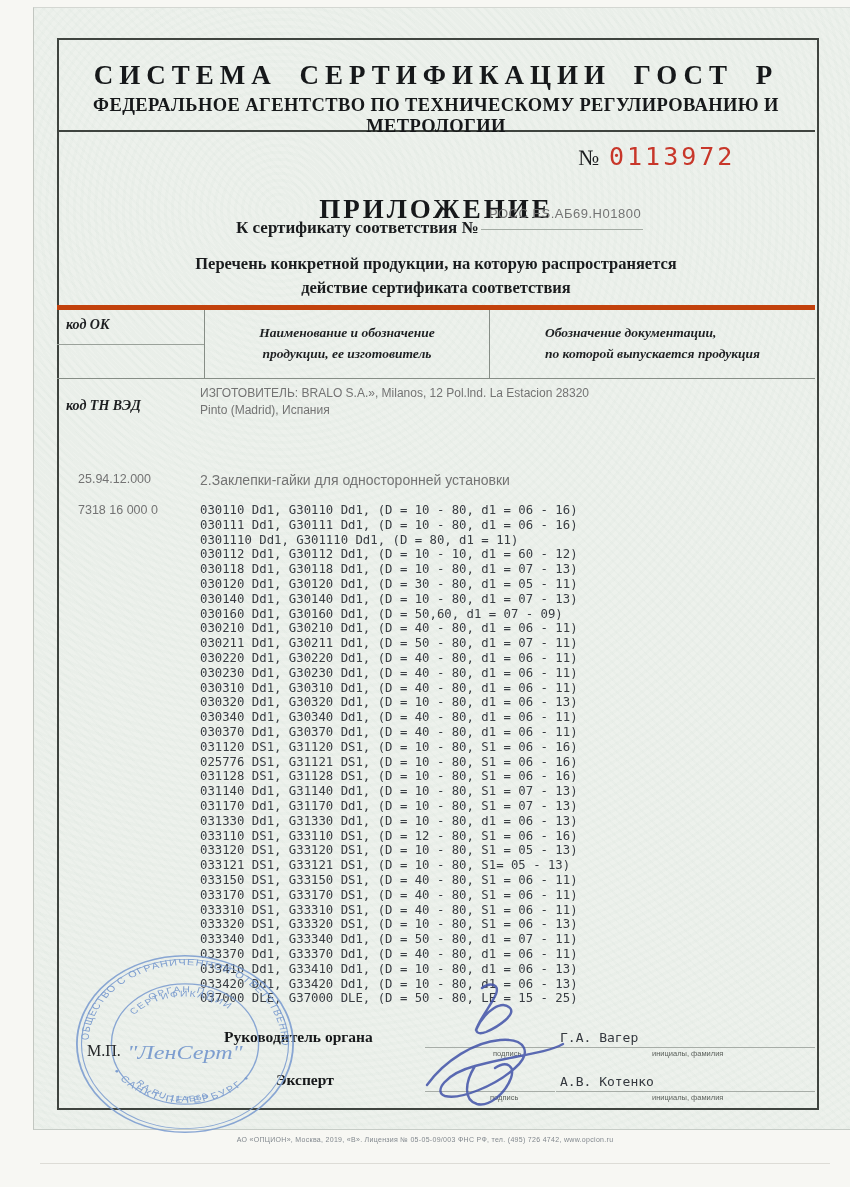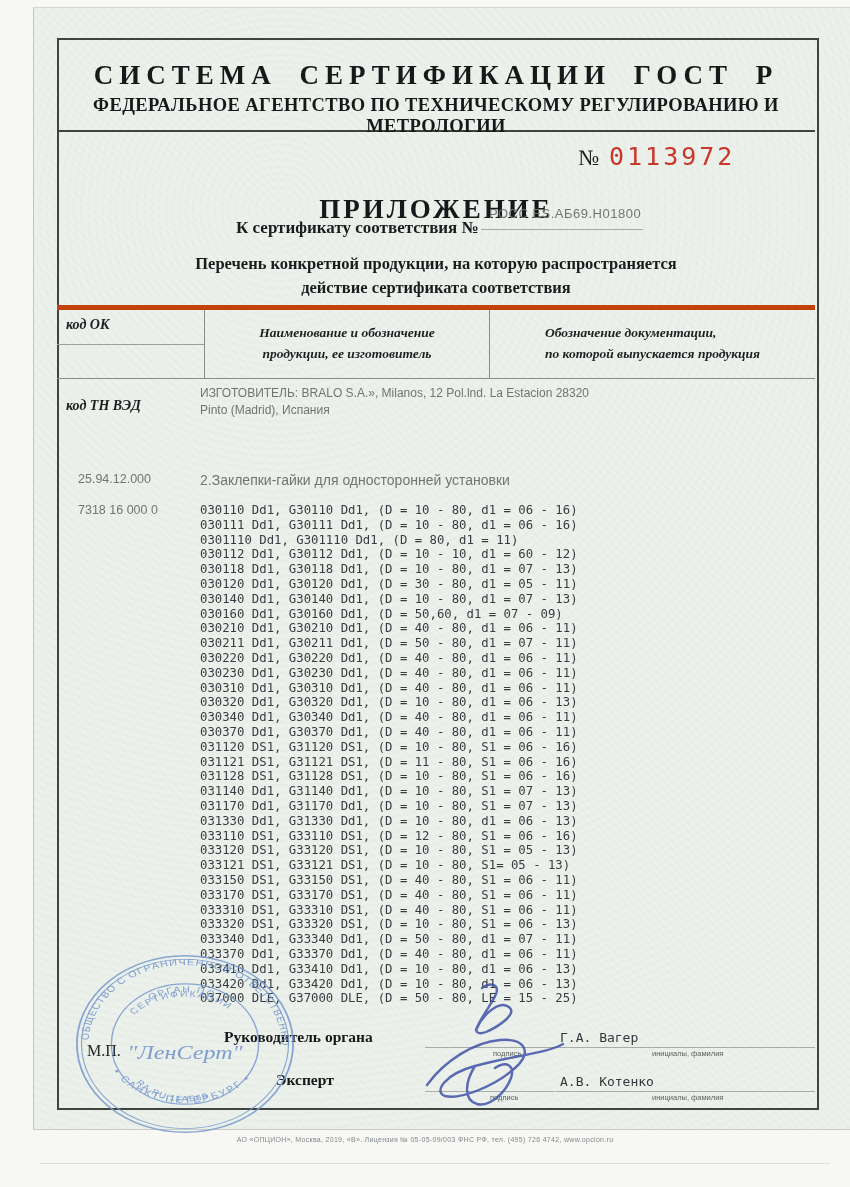--- a/index.html
+++ b/index.html
@@ -120,21 +120,21 @@
       <div>030160 Dd1, G30160 Dd1, (D = 50,60, d1 = 07 - 09)</div>
       <div>030210 Dd1, G30210 Dd1, (D = 40 - 80, d1 = 06 - 11)</div>
       <div>030211 Dd1, G30211 Dd1, (D = 50 - 80, d1 = 07 - 11)</div>
       <div>030220 Dd1, G30220 Dd1, (D = 40 - 80, d1 = 06 - 11)</div>
       <div>030230 Dd1, G30230 Dd1, (D = 40 - 80, d1 = 06 - 11)</div>
       <div>030310 Dd1, G30310 Dd1, (D = 40 - 80, d1 = 06 - 11)</div>
       <div>030320 Dd1, G30320 Dd1, (D = 10 - 80, d1 = 06 - 13)</div>
       <div>030340 Dd1, G30340 Dd1, (D = 40 - 80, d1 = 06 - 11)</div>
       <div>030370 Dd1, G30370 Dd1, (D = 40 - 80, d1 = 06 - 11)</div>
       <div>031120 DS1, G31120 DS1, (D = 10 - 80, S1 = 06 - 16)</div>
-      <div>031121 DS1, G31121 DS1, (D = 11 - 80, S1 = 06 - 16)</div>
+      <div>025776 DS1, G31121 DS1, (D = 10 - 80, S1 = 06 - 16)</div>
       <div>031128 DS1, G31128 DS1, (D = 10 - 80, S1 = 06 - 16)</div>
       <div>031140 Dd1, G31140 Dd1, (D = 10 - 80, S1 = 07 - 13)</div>
       <div>031170 Dd1, G31170 Dd1, (D = 10 - 80, S1 = 07 - 13)</div>
       <div>031330 Dd1, G31330 Dd1, (D = 10 - 80, d1 = 06 - 13)</div>
       <div>033110 DS1, G33110 DS1, (D = 12 - 80, S1 = 06 - 16)</div>
       <div>033120 DS1, G33120 DS1, (D = 10 - 80, S1 = 05 - 13)</div>
       <div>033121 DS1, G33121 DS1, (D = 10 - 80, S1= 05 - 13)</div>
       <div>033150 DS1, G33150 DS1, (D = 40 - 80, S1 = 06 - 11)</div>
       <div>033170 DS1, G33170 DS1, (D = 40 - 80, S1 = 06 - 11)</div>
       <div>033310 DS1, G33310 DS1, (D = 40 - 80, S1 = 06 - 11)</div>

